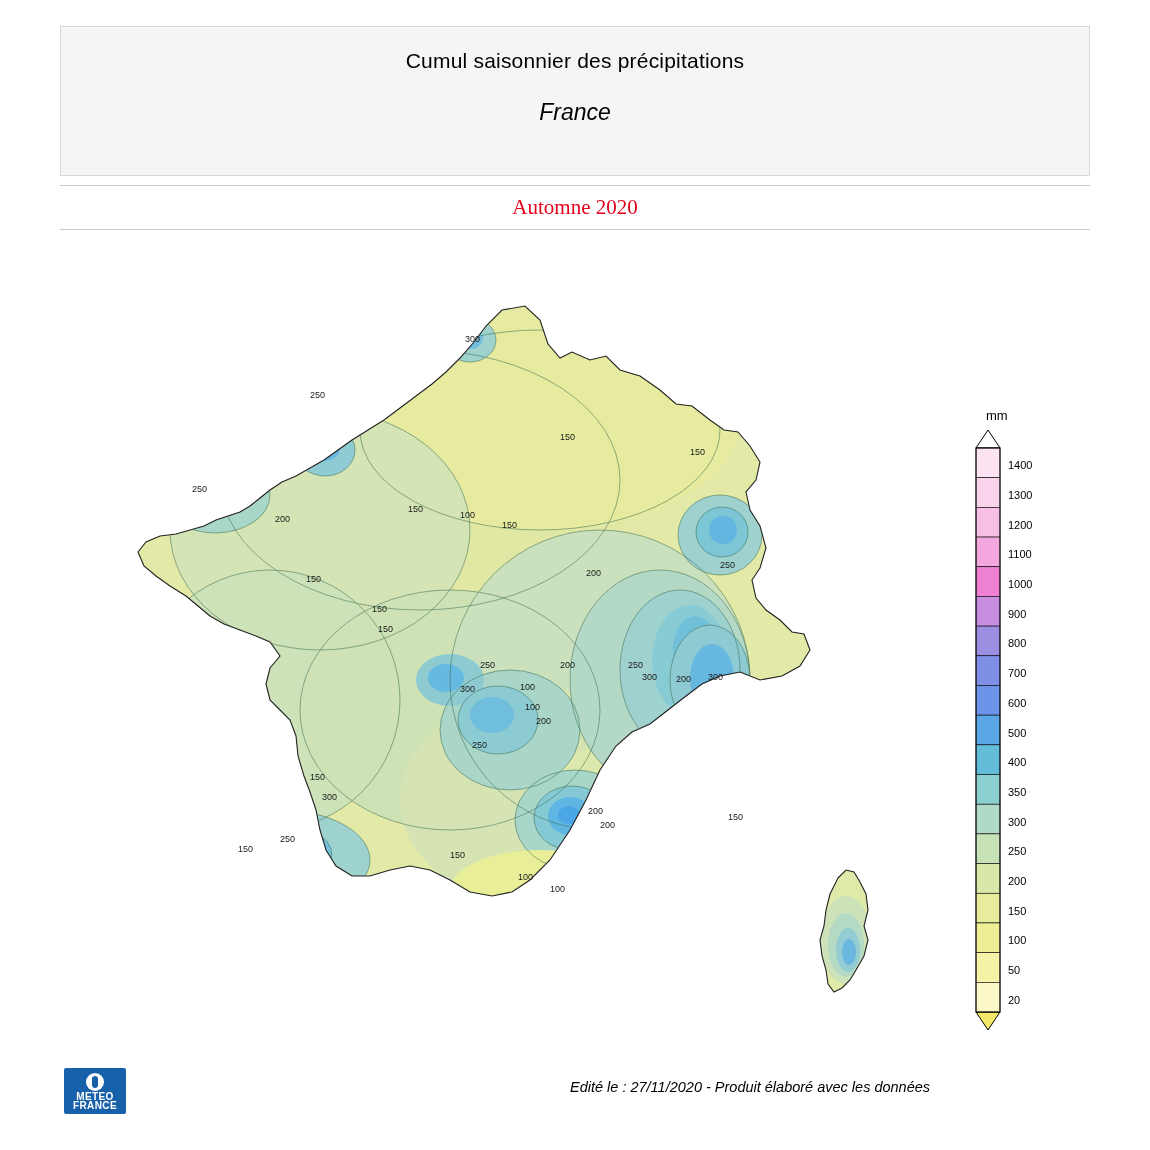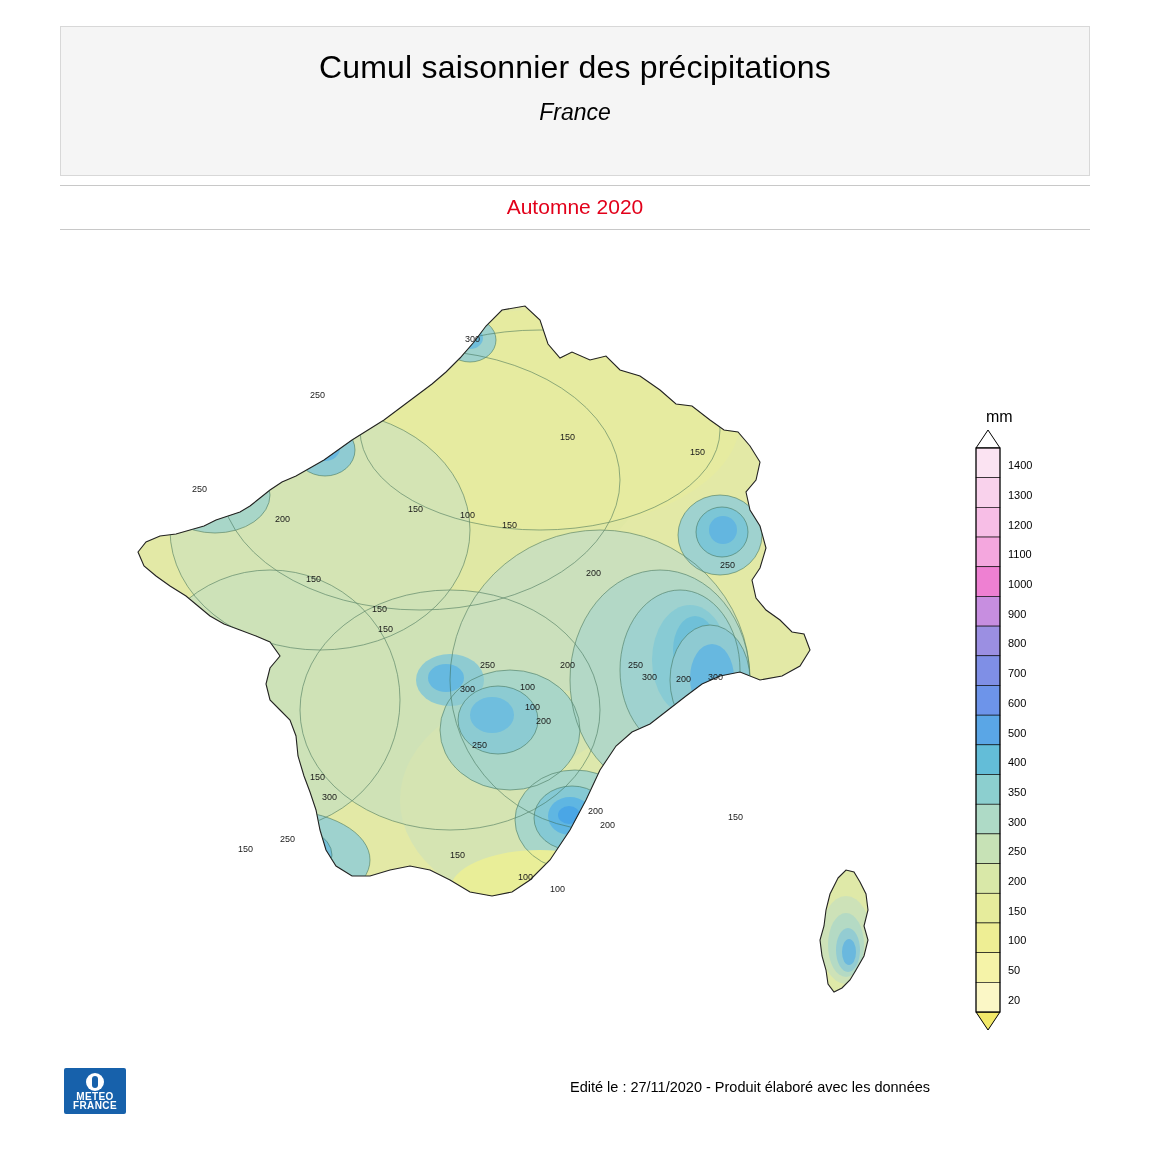--- a/index.html
+++ b/index.html
@@ -26,21 +26,21 @@
     background: #f5f5f5;
     border: 1px solid #d8d8d8;
     box-sizing: border-box;
   }
   #main-title {
     position: absolute;
     left: 0;
     top: 22px;
     width: 100%;
     text-align: center;
-    font-size: 32px;
+    font-size: 21px;
     letter-spacing: 0.2px;
   }
   #sub-title {
     position: absolute;
     left: 0;
     top: 72px;
     width: 100%;
     text-align: center;
     font-size: 23px;
     font-style: italic;
@@ -48,20 +48,21 @@
 
   #period-panel {
     position: absolute;
     left: 60px;
     top: 185px;
     width: 1030px;
     height: 45px;
     border-top: 1px solid #c8c8c8;
     border-bottom: 1px solid #c8c8c8;
     box-sizing: border-box;
+    font-family: Liberation Serif, serif;
   }
   #period-label {
     position: absolute;
     left: 0;
     top: 9px;
     width: 100%;
     text-align: center;
     font-size: 21px;
     color: #e2001a;
   }
@@ -81,21 +82,21 @@
     position: absolute;
     left: 960px;
     top: 408px;
     width: 110px;
     height: 640px;
   }
   #scale-unit {
     position: absolute;
     left: 14px;
     top: 0px;
-    font-size: 16px;
+    font-size: 13px;
     padding-left: 12px;
   }
   #scale-svg {
     position: absolute;
     left: 0;
     top: 18px;
   }
 
   
   #logo {
@@ -138,20 +139,21 @@
     font-weight: bold;
     line-height: 9px;
     letter-spacing: 0.4px;
   }
   #footer-note {
     position: absolute;
     left: 570px;
     top: 1078px;
     width: 470px;
     font-size: 14.5px;
+    font-style: italic;
     line-height: 19px;
   }
 </style>
 </head>
 <body>
 
 <div id="header-panel">
   <div id="main-title">Cumul saisonnier des précipitations</div>
   <div id="sub-title">France</div>
 </div>

